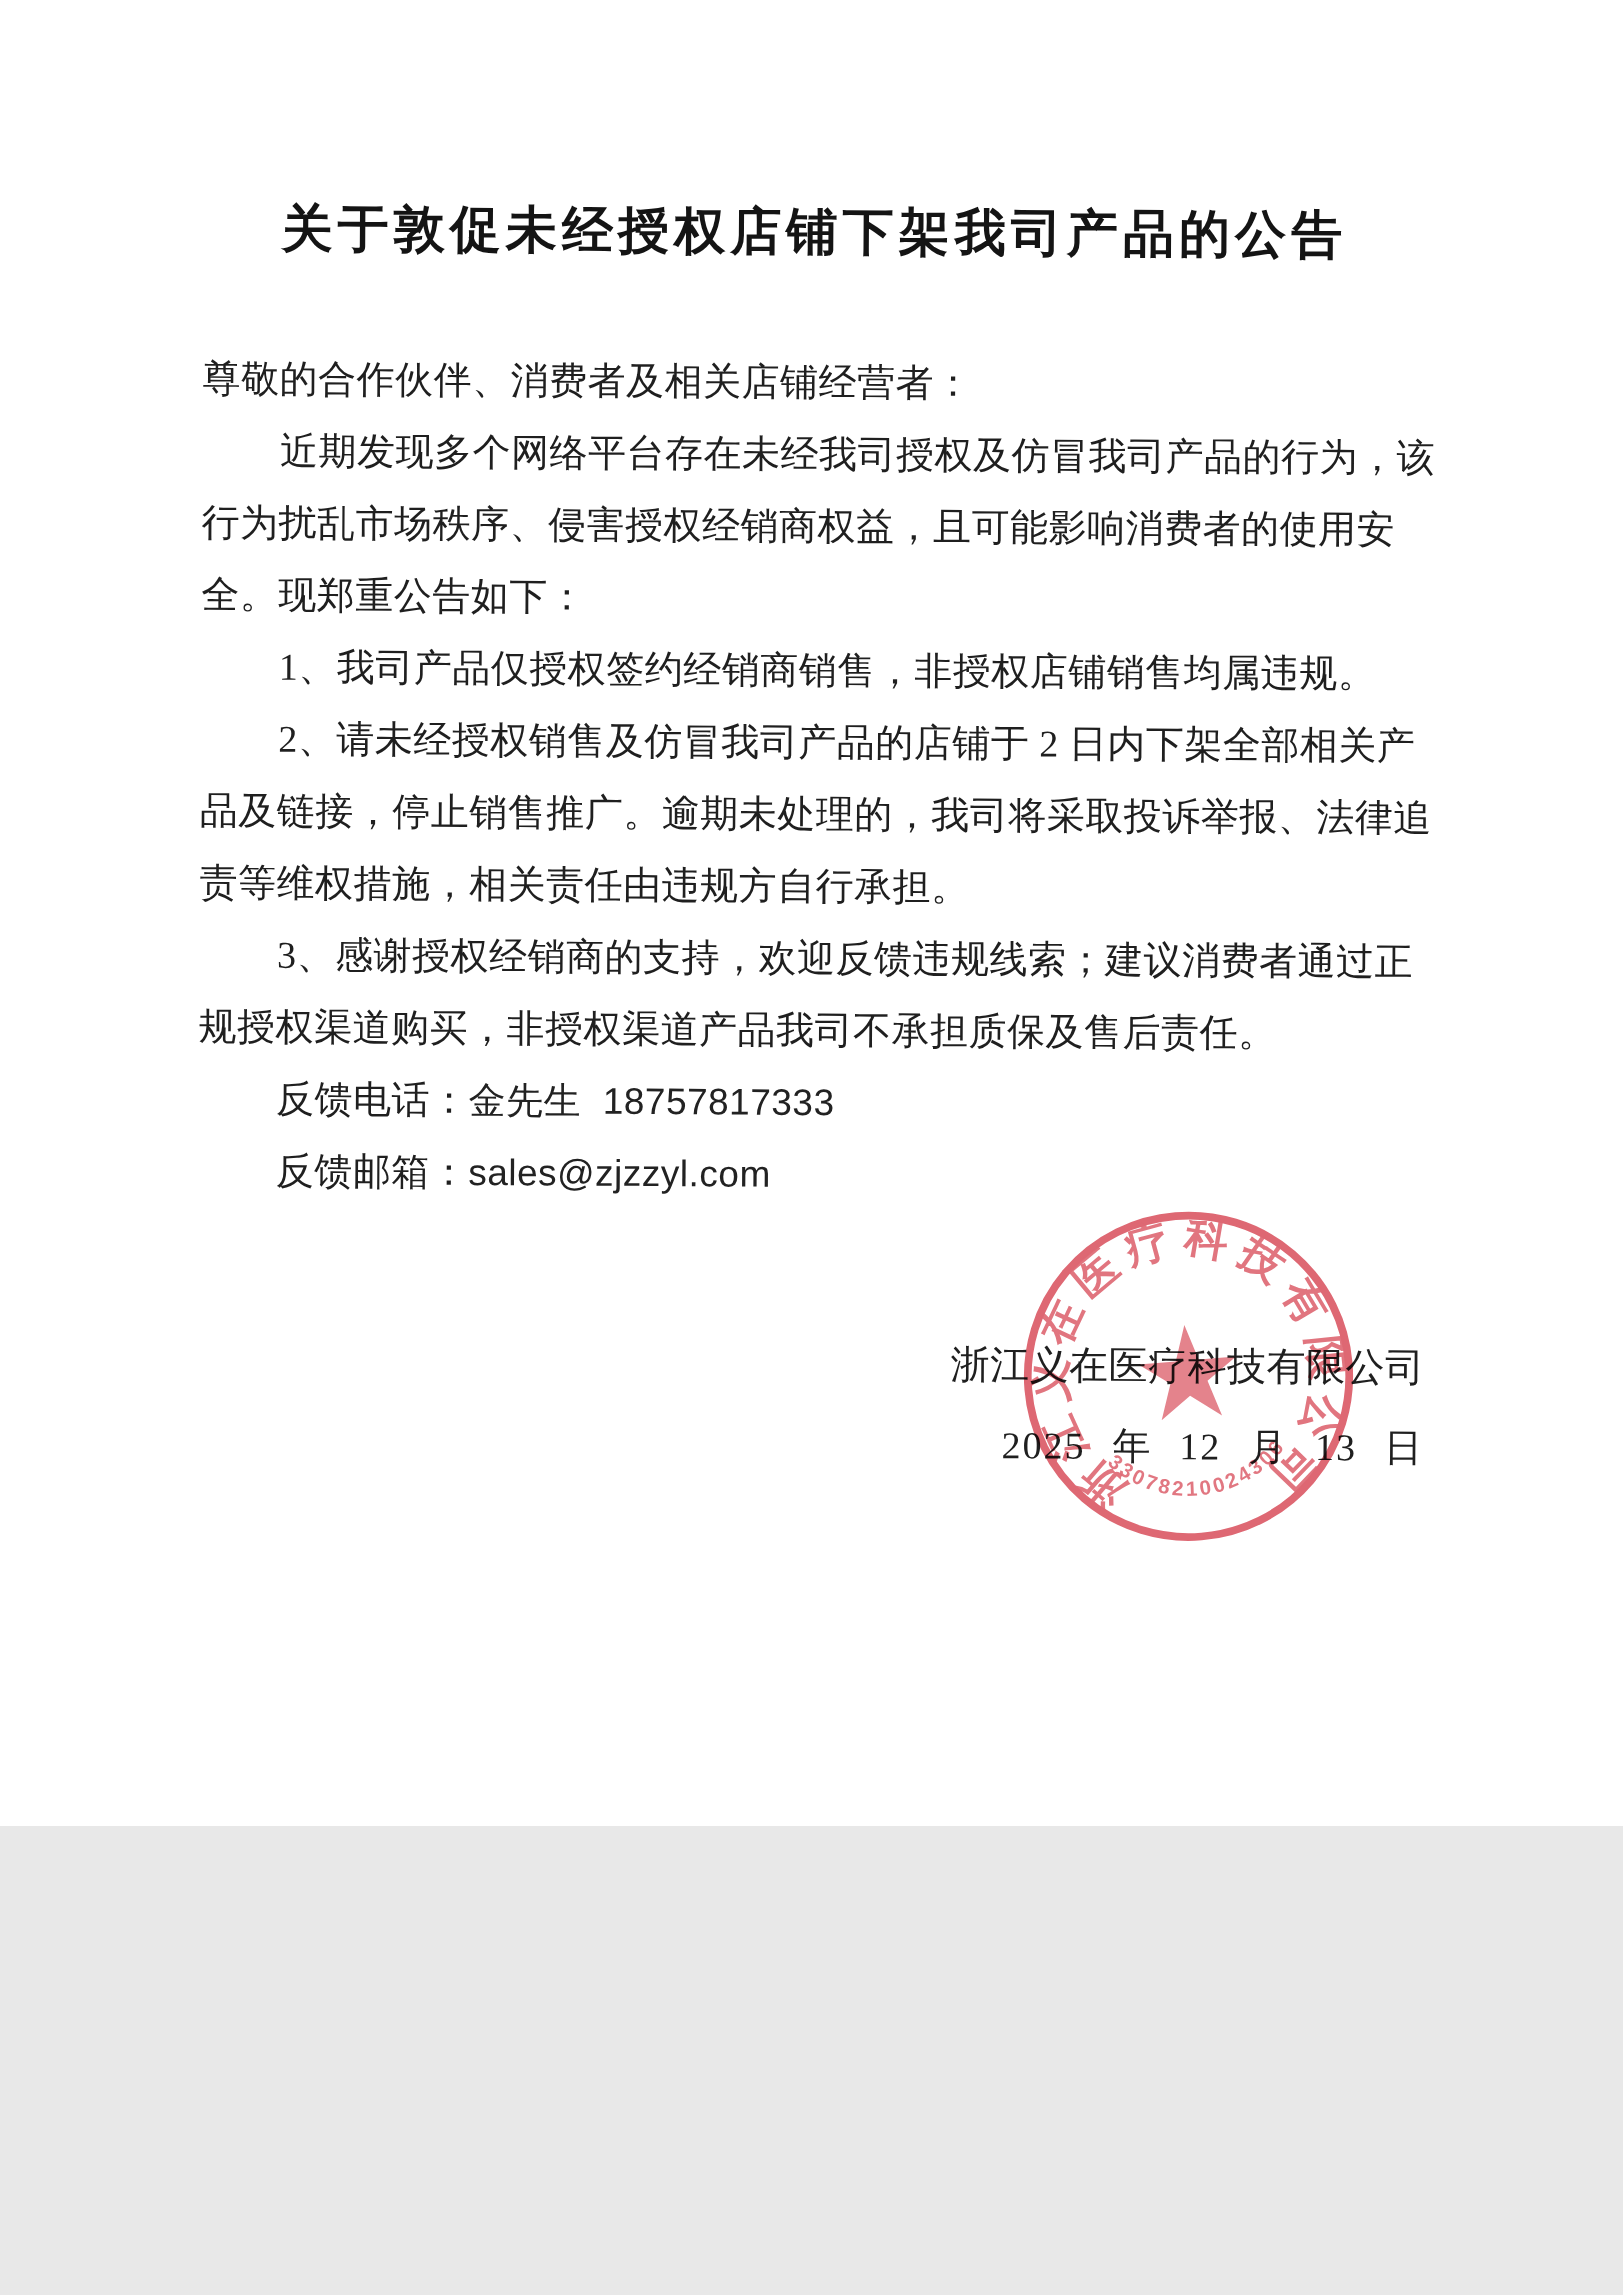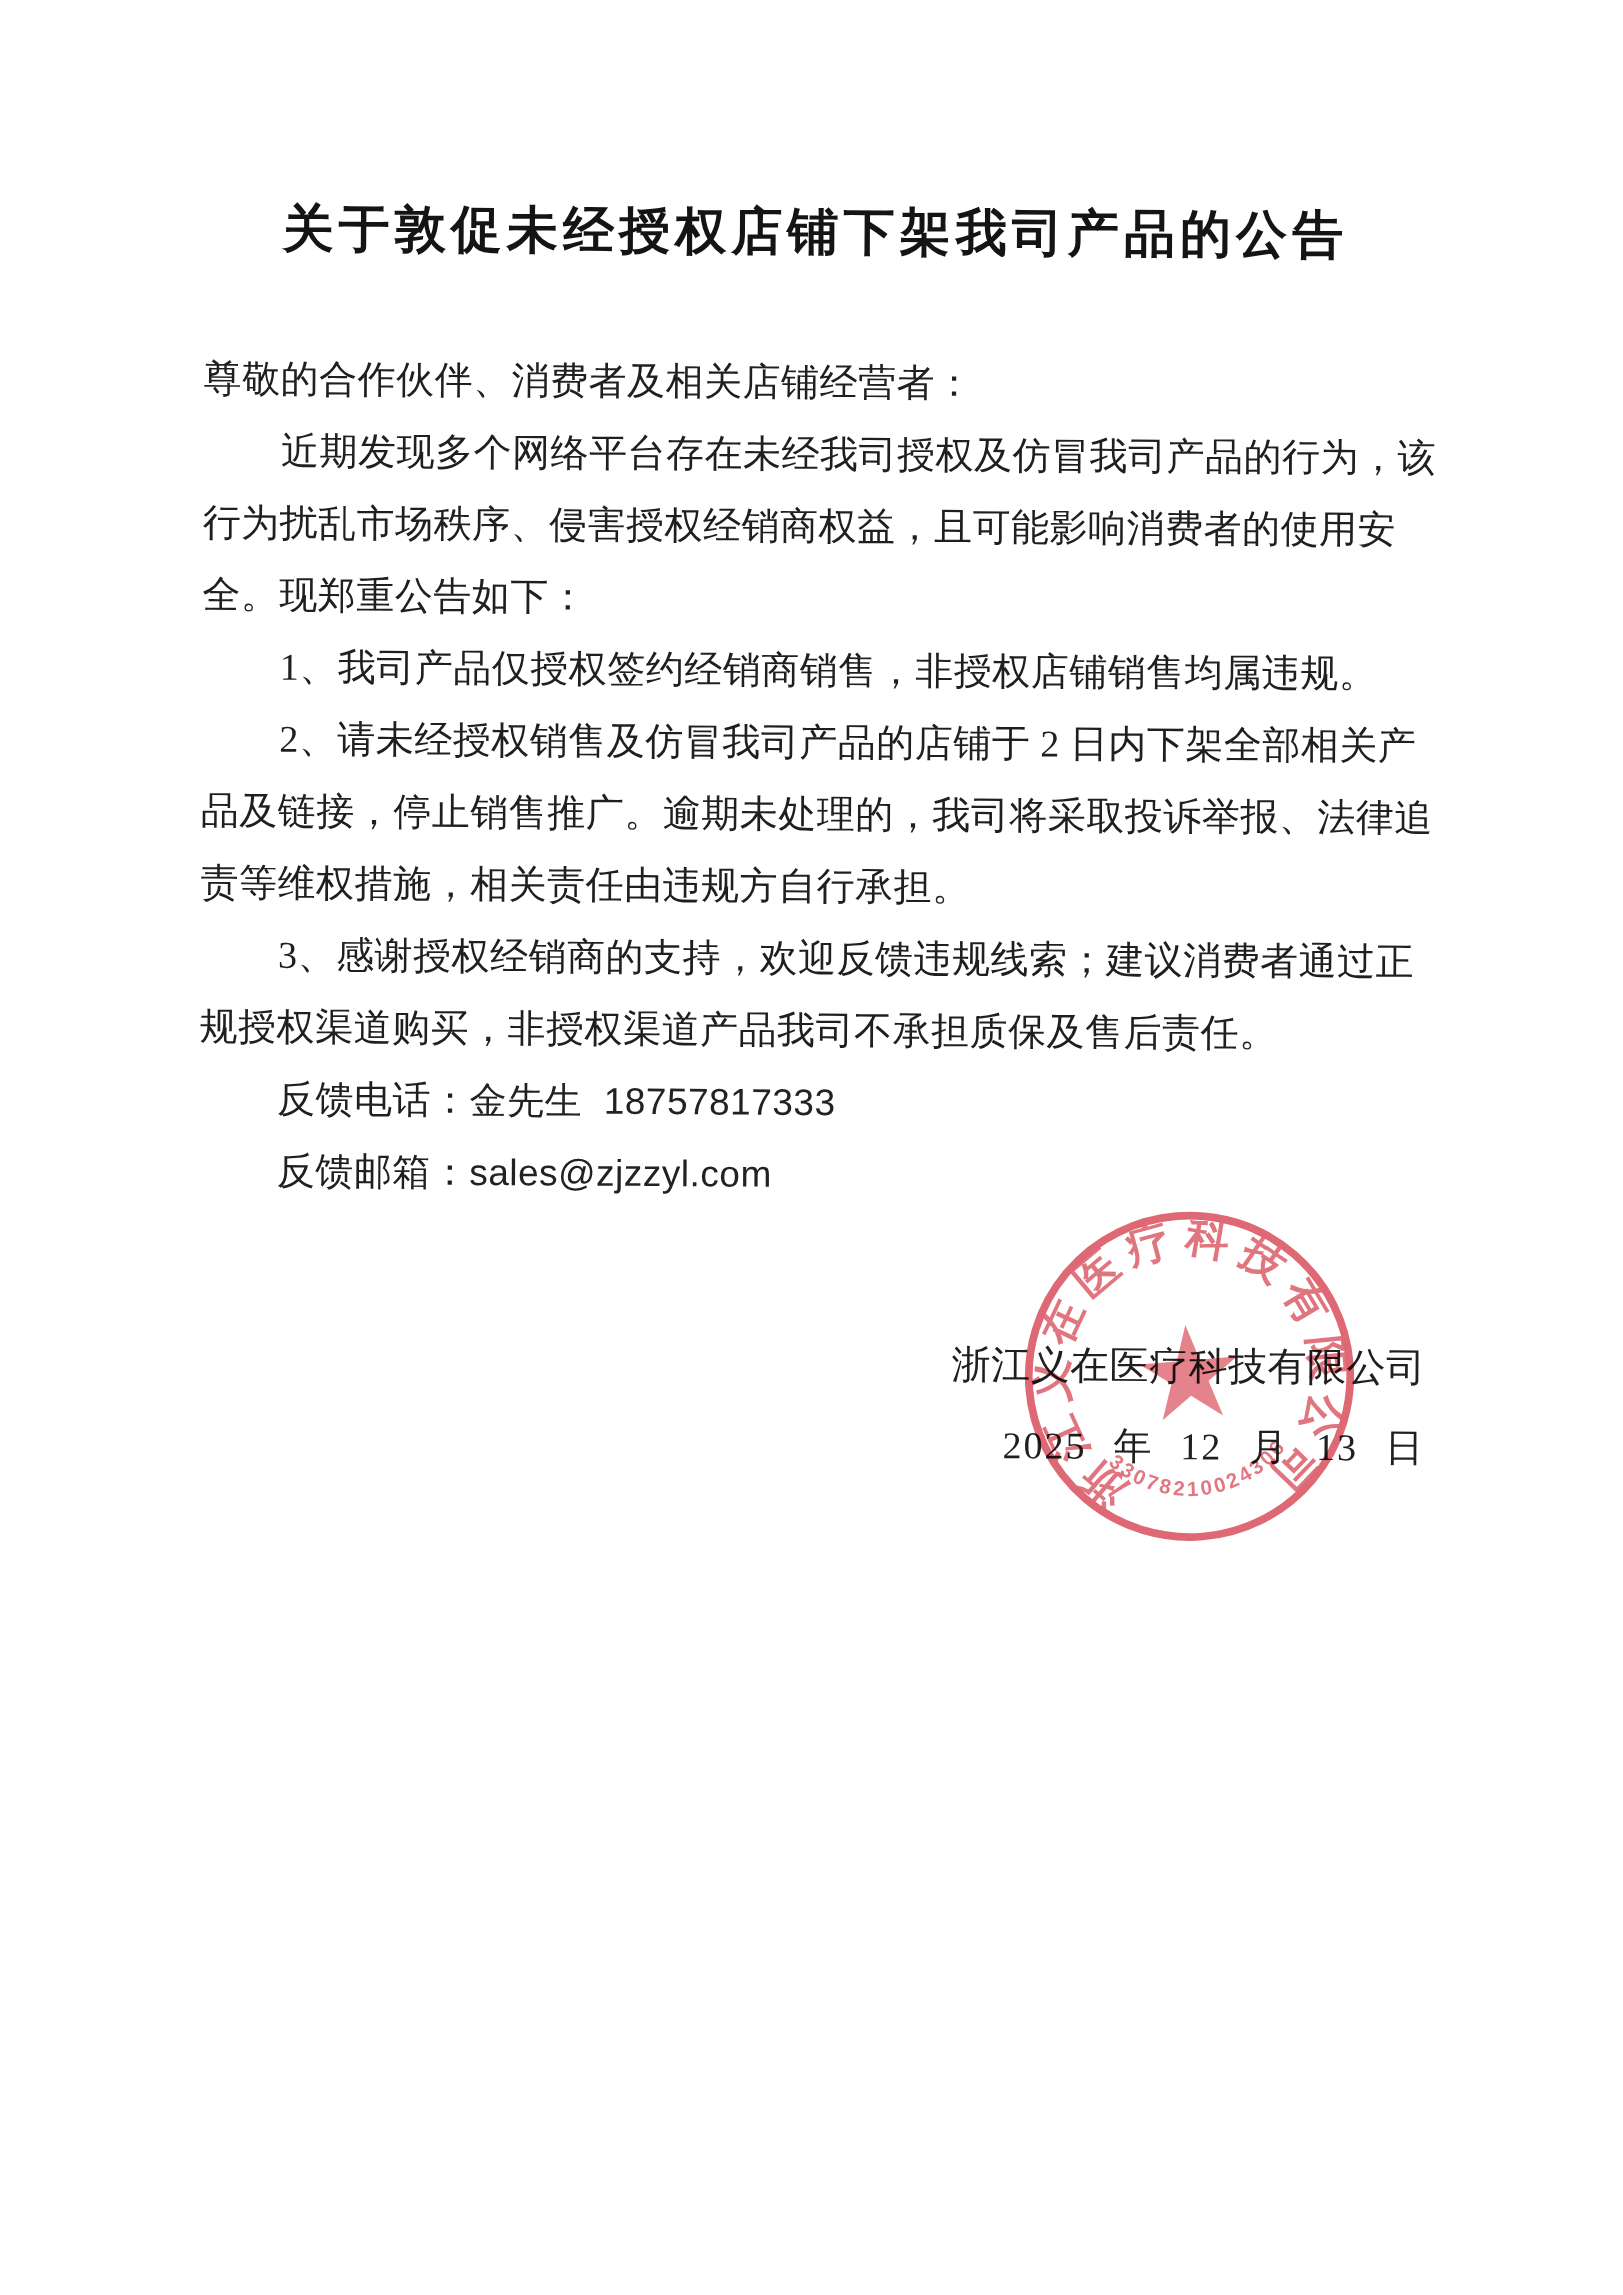--- a/index.html
+++ b/index.html
@@ -1,18 +1,18 @@
 <!DOCTYPE html>
 <html style="font-size:8.2px"><head>
 <meta charset="utf-8">
 <style>
   html,body{margin:0;padding:0;background:#e8e8e8;}
   .page{
     position:relative;
-    width:1624px;height:2295px;
+    width:1624px;height:1826px;
     background:#ffffff;
     overflow:hidden;
     font-family:"Liberation Serif","DejaVu Serif",serif;
     color:#1f1f1f;
   }
   .doc{
     position:absolute;inset:0;
     transform:rotate(0.35deg);
     transform-origin:50% 35%;
   }

